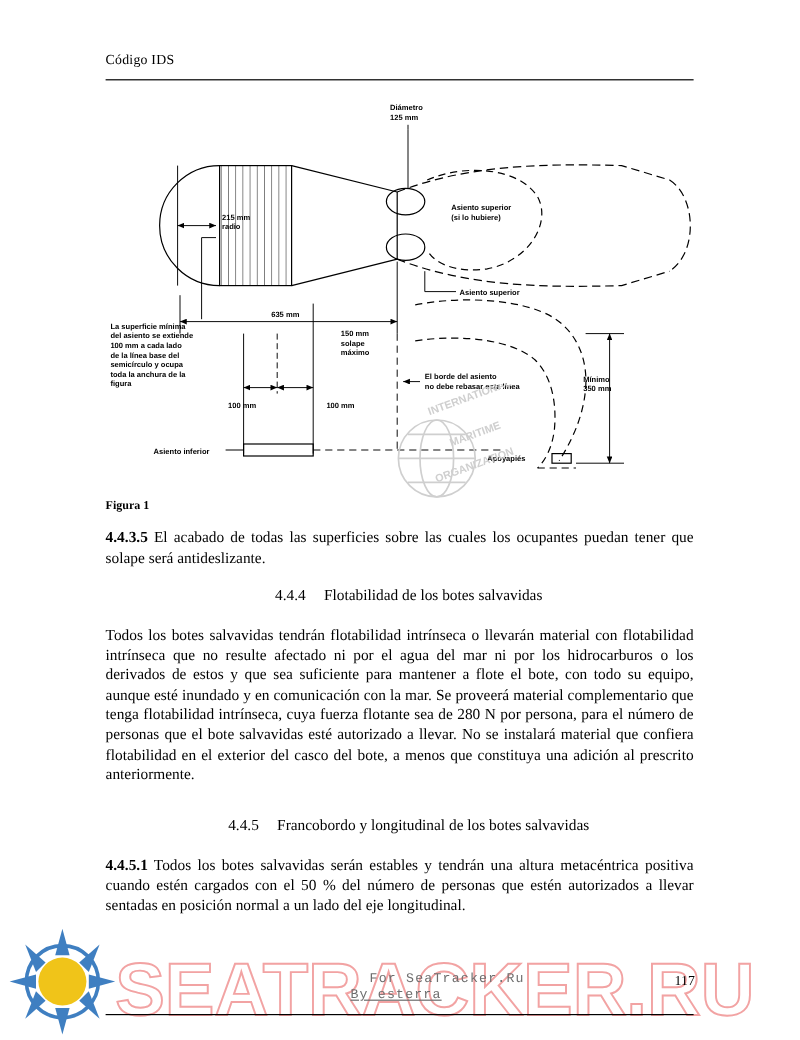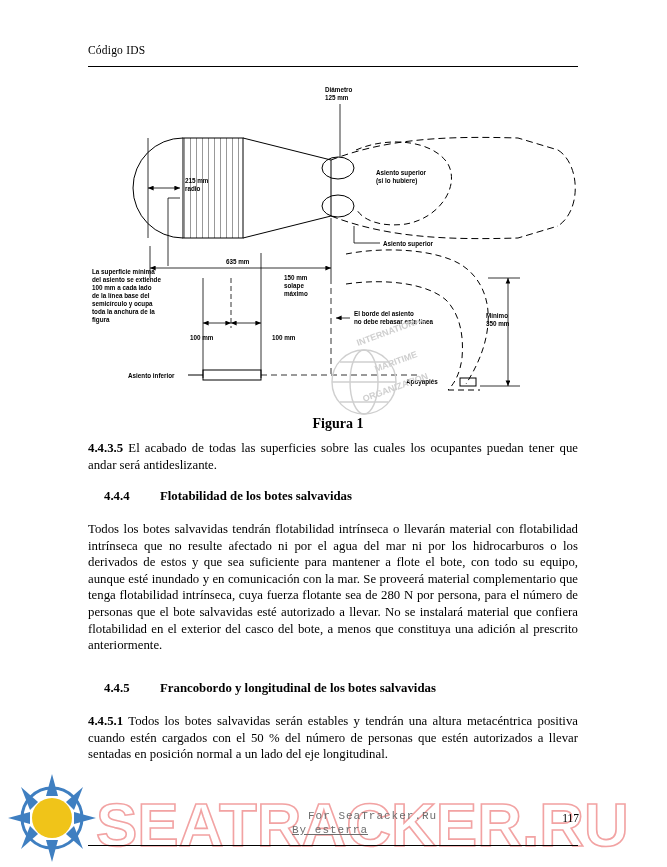--- a/index.html
+++ b/index.html
@@ -52,42 +52,42 @@
     top: 78px;
     width: 500px;
     height: 340px;
   }
   .figure svg { display: block; }
   .fig-caption {
     position: absolute;
     left: 0;
     top: 338px;
     width: 500px;
-    text-align: center;
-    font-size: 14px;
+    font-size: 10px;
     font-weight: bold;
   }
   
   .para {
     position: absolute;
     left: 88px;
     width: 490px;
     font-size: 12.8px;
     line-height: 16.6px;
     text-align: justify;
   }
   .num {
     font-weight: bold;
   }
   .heading {
     position: absolute;
-    left: 104px;
+    left: 88px;
     width: 490px;
     font-size: 12.8px;
-    font-weight: bold;
+    font-weight: normal;
+    text-align: center;
   }
   .heading .hnum {
     display: inline-block;
     width: 56px;
   }
   
   .wm-imo {
     position: absolute;
     left: 300px;
     top: 320px;
@@ -266,21 +266,21 @@
 
         <text x="40" y="300" font-weight="bold">Asiento inferior</text>
         <text x="318" y="306" font-weight="bold">Apoyapiés</text>
       </g>
     </svg>
     <div class="fig-caption">Figura 1</div>
   </div>
 
   <div class="para" style="top:440px;">
     <span class="num">4.4.3.5</span>
-    <span>El acabado de todas las superficies sobre las cuales los ocupantes puedan tener que andar será antideslizante.</span>
+    <span>El acabado de todas las superficies sobre las cuales los ocupantes puedan tener que solape será antideslizante.</span>
   </div>
 
   <div class="heading" style="top:489px;">
     <span class="hnum">4.4.4</span><span>Flotabilidad de los botes salvavidas</span>
   </div>
 
   <div class="para" style="top:521px;">Todos los botes salvavidas tendrán flotabilidad intrínseca o llevarán material con flotabilidad intrínseca que no resulte afectado ni por el agua del mar ni por los hidrocarburos o los derivados de estos y que sea suficiente para mantener a flote el bote, con todo su equipo, aunque esté inundado y en comunicación con la mar. Se proveerá material complementario que tenga flotabilidad intrínseca, cuya fuerza flotante sea de 280 N por persona, para el número de personas que el bote salvavidas esté autorizado a llevar. No se instalará material que confiera flotabilidad en el exterior del casco del bote, a menos que constituya una adición al prescrito anteriormente.</div>
 
   <div class="heading" style="top:681px;">
     <span class="hnum">4.4.5</span><span>Francobordo y longitudinal de los botes salvavidas</span>

